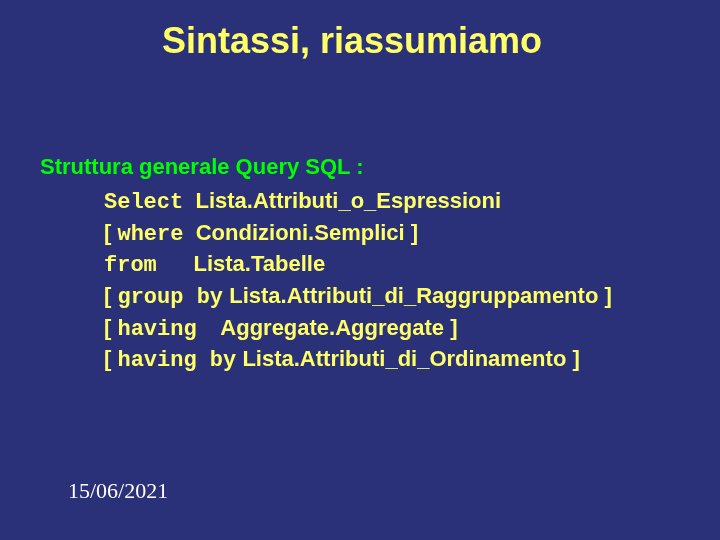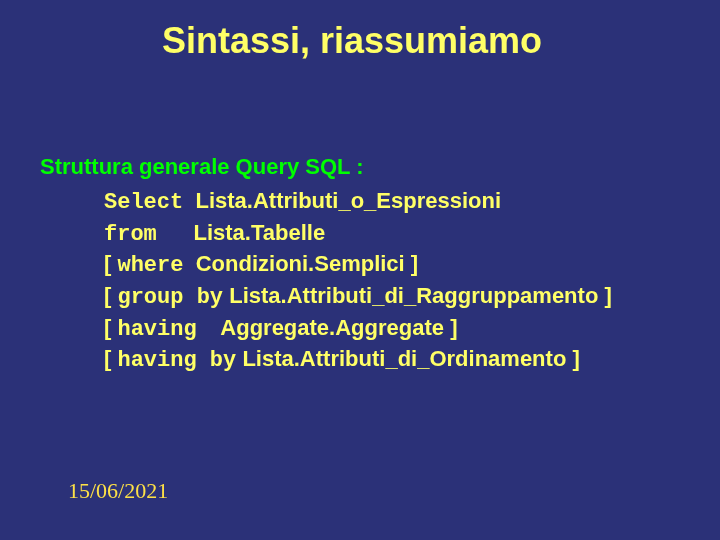--- a/index.html
+++ b/index.html
@@ -47,46 +47,46 @@
     line-height: 1.35;
   }
   .mono {
     font-family: "Courier New", Courier, monospace;
     font-weight: bold;
   }
   .date {
     position: absolute;
     left: 68px;
     bottom: 36px;
-    color: #fde047;
+    color: #ffffff;
     font-size: 22px;
     font-family: "Times New Roman", Times, serif;
   }
 </style>
 </head>
 <body>
 
 <div class="slide">
 
   <div class="title">Sintassi, riassumiamo</div>
 
   <div class="subtitle">Struttura generale Query SQL :</div>
 
   <div class="body">
     <div>
       <span class="mono">Select</span>&nbsp;
       <span>Lista.Attributi_o_Espressioni</span>
     </div>
     <div>
+      <span>[ </span><span class="mono">where</span>&nbsp;
+      <span>Condizioni.Semplici</span><span> ]</span>
+    </div>
+    <div>
       <span class="mono">from</span>&nbsp;&nbsp;&nbsp;&nbsp;&nbsp;
       <span>Lista.Tabelle</span>
-    </div>
-    <div>
-      <span>[ </span><span class="mono">where</span>&nbsp;
-      <span>Condizioni.Semplici</span><span> ]</span>
     </div>
     <div>
       <span>[ </span><span class="mono">group by</span>
       <span>Lista.Attributi_di_Raggruppamento</span><span> ]</span>
     </div>
     <div>
       <span>[ </span><span class="mono">having</span>&nbsp;&nbsp;&nbsp;
       <span>Aggregate.Aggregate</span><span> ]</span>
     </div>
     <div>

